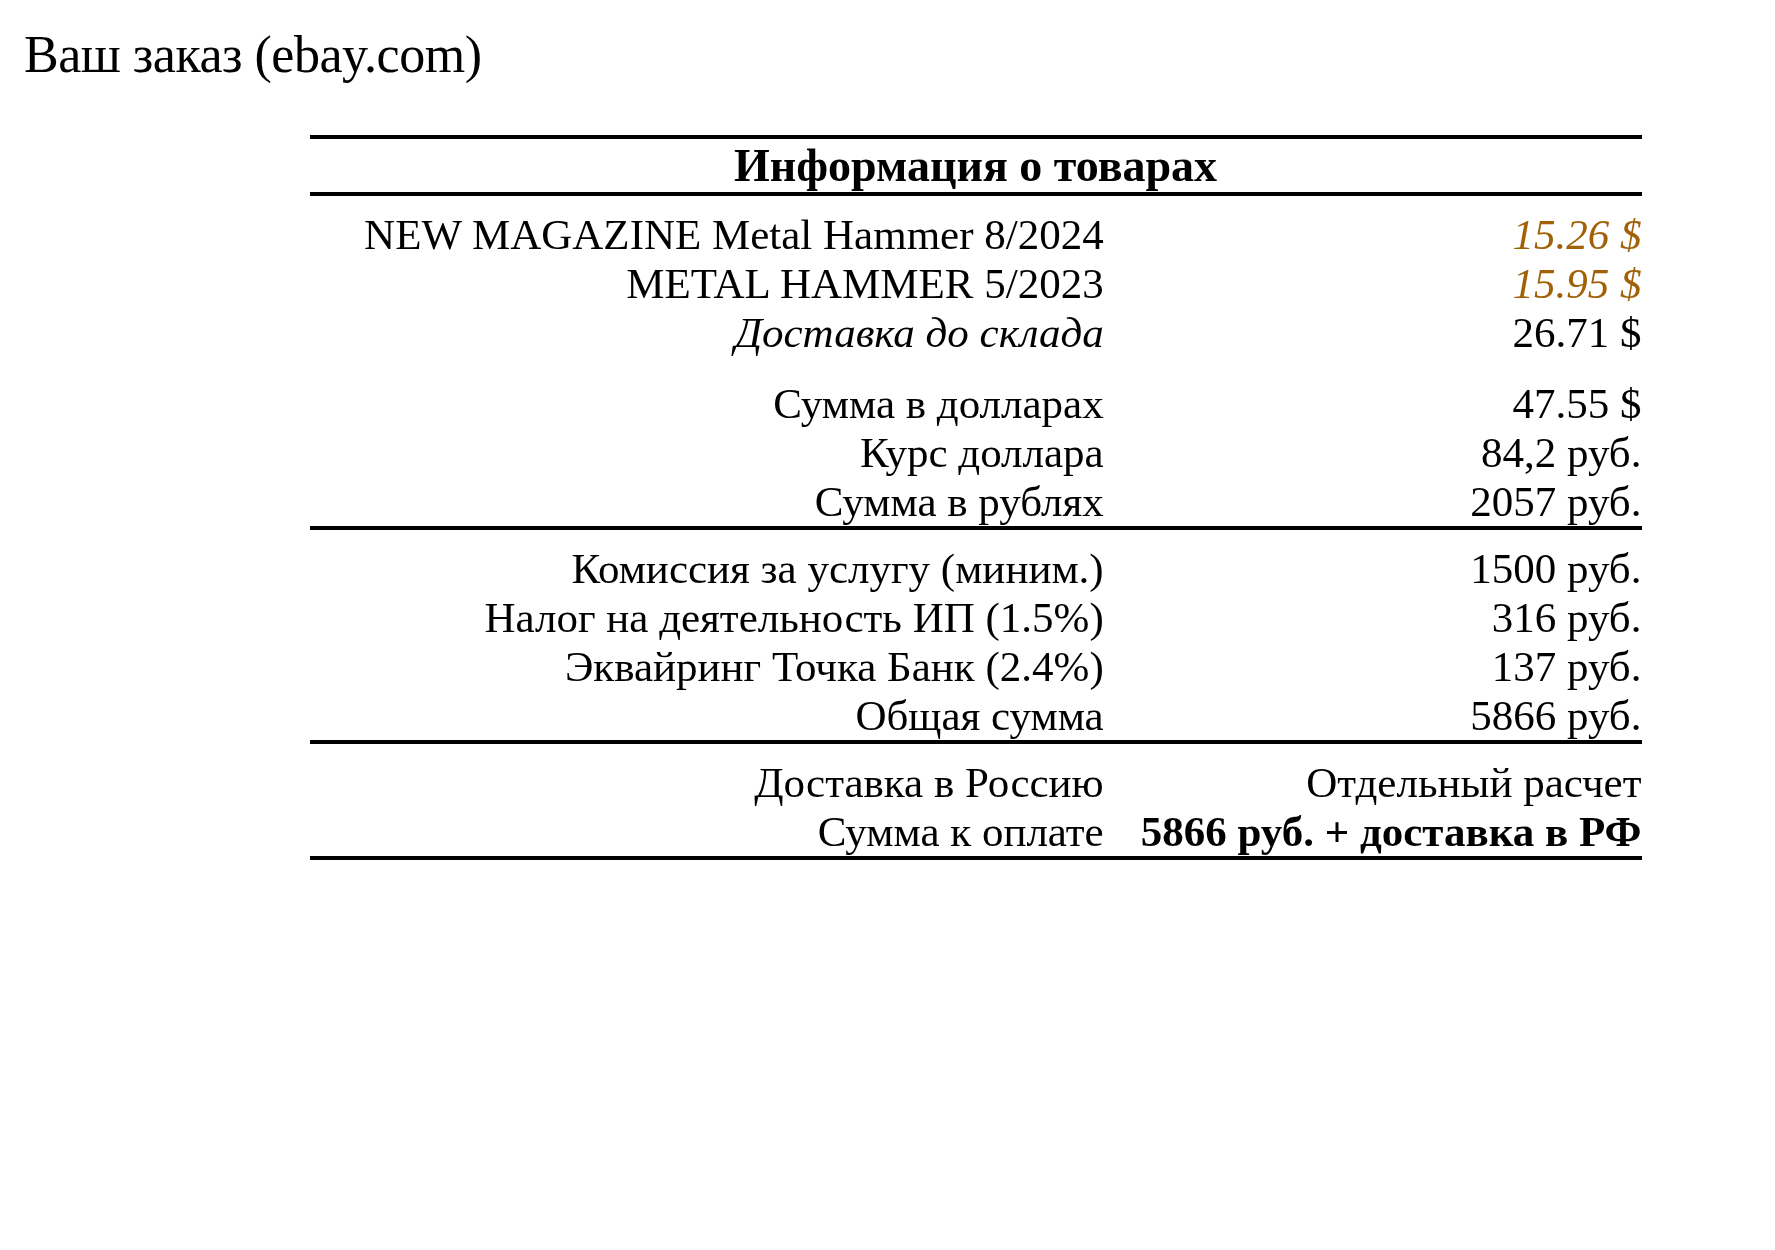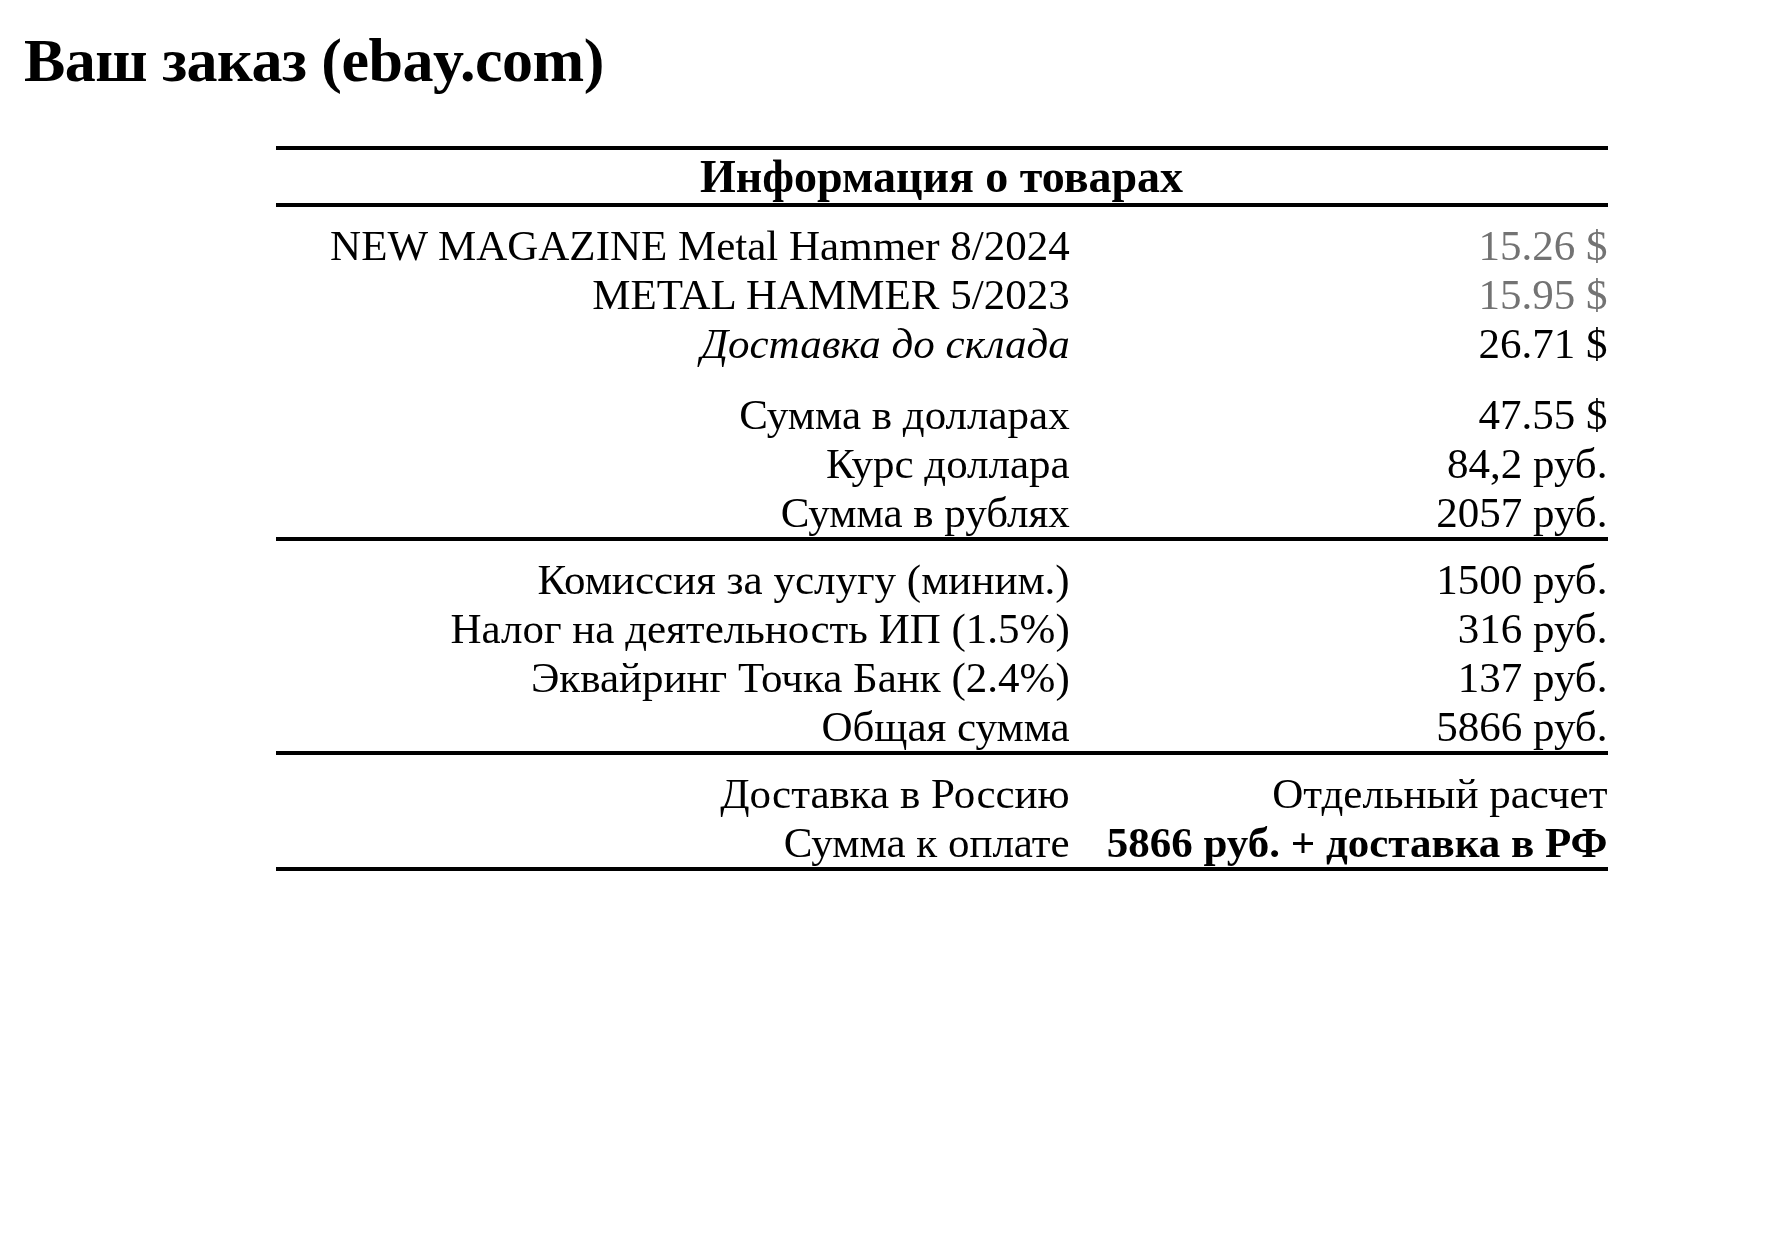--- a/index.html
+++ b/index.html
@@ -15,39 +15,40 @@
     position: relative;
     overflow: hidden;
   }
 
   .page {
     padding: 26px 0 0 0;
   }
 
   .doc-title {
     font-family: "Liberation Serif", "DejaVu Serif", serif;
-    font-weight: bold;
-    font-size: 62px;
+    font-weight: normal;
+    font-size: 52px;
     line-height: 1.1;
     margin: 0 0 52px 24px;
     letter-spacing: -0.5px;
   }
 
   .table-wrap {
     margin: 0 auto;
     width: 1500px;
     box-sizing: border-box;
     padding-left: 138px;
     padding-right: 30px;
   }
 
   table.order {
     width: 100%;
     border-collapse: collapse;
     font-size: 43px;
+    margin-left: 34px;
   }
 
   table.order td {
     padding: 0;
     vertical-align: baseline;
   }
 
   .rule-top td {
     border-top: 4px solid #000;
   }
@@ -71,21 +72,22 @@
     padding-left: 22px;
     white-space: nowrap;
   }
   td.value {
     text-align: right;
     white-space: nowrap;
     padding-right: 6px;
   }
 
   .red {
-    color: #737373;
+    color: #a16207;
+    font-style: italic;
   }
   .italic {
     font-style: italic;
   }
   .bold {
     font-weight: bold;
   }
 
   .spacer-row td {
     height: 14px;

